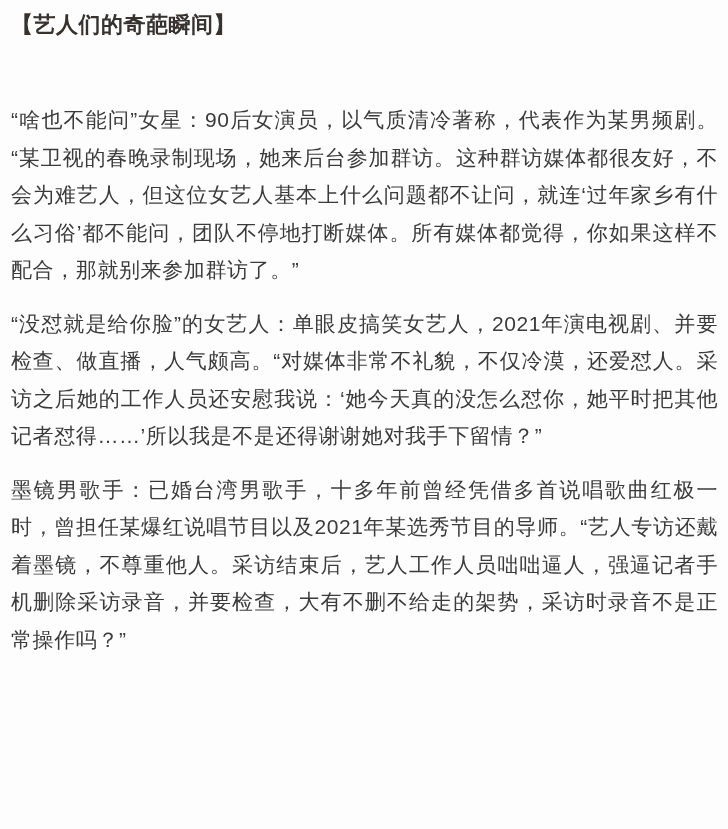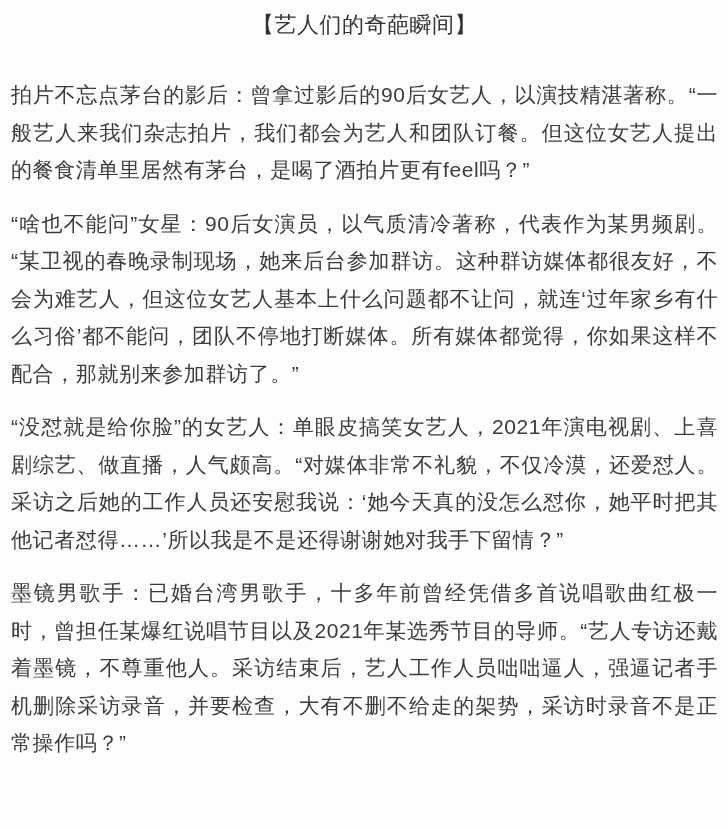--- a/index.html
+++ b/index.html
@@ -10,46 +10,44 @@
     background: #fdfdfd;
     font-family: "Liberation Sans", "DejaVu Sans", sans-serif;
   }
   .article {
     width: 728px;
     height: 829px;
     padding: 10px 10px 0 11px;
   }
   .article-title {
     font-size: 22px;
-    font-weight: 400;
+    font-weight: 700;
     color: #35322f;
     line-height: 30px;
     letter-spacing: 0.5px;
-    margin-bottom: 36px;
-    text-align: center;
+    margin-bottom: 61px;
   }
   .para {
     font-size: 21px;
     font-weight: 400;
     color: #3b3b3b;
     line-height: 37.5px;
     letter-spacing: 0.6px;
     text-align: justify;
     text-justify: inter-ideograph;
     margin-bottom: 16px;
     word-break: break-all;
   }
 </style>
 </head>
 <body>
 
 <div class="article">
   <div class="article-title">【艺人们的奇葩瞬间】</div>
 
-  <p class="para">拍片不忘点茅台的影后：曾拿过影后的90后女艺人，以演技精湛著称。“一般艺人来我们杂志拍片，我们都会为艺人和团队订餐。但这位女艺人提出的餐食清单里居然有茅台，是喝了酒拍片更有feel吗？”</p>
 
   <p class="para">“啥也不能问”女星：90后女演员，以气质清冷著称，代表作为某男频剧。“某卫视的春晚录制现场，她来后台参加群访。这种群访媒体都很友好，不会为难艺人，但这位女艺人基本上什么问题都不让问，就连‘过年家乡有什么习俗’都不能问，团队不停地打断媒体。所有媒体都觉得，你如果这样不配合，那就别来参加群访了。”</p>
 
 
-  <p class="para">“没怼就是给你脸”的女艺人：单眼皮搞笑女艺人，2021年演电视剧、上喜剧综艺、做直播，人气颇高。“对媒体非常不礼貌，不仅冷漠，还爱怼人。采访之后她的工作人员还安慰我说：‘她今天真的没怎么怼你，她平时把其他记者怼得……’所以我是不是还得谢谢她对我手下留情？”</p>
+  <p class="para">“没怼就是给你脸”的女艺人：单眼皮搞笑女艺人，2021年演电视剧、并要检查、做直播，人气颇高。“对媒体非常不礼貌，不仅冷漠，还爱怼人。采访之后她的工作人员还安慰我说：‘她今天真的没怎么怼你，她平时把其他记者怼得……’所以我是不是还得谢谢她对我手下留情？”</p>
 
   <p class="para">墨镜男歌手：已婚台湾男歌手，十多年前曾经凭借多首说唱歌曲红极一时，曾担任某爆红说唱节目以及2021年某选秀节目的导师。“艺人专访还戴着墨镜，不尊重他人。采访结束后，艺人工作人员咄咄逼人，强逼记者手机删除采访录音，并要检查，大有不删不给走的架势，采访时录音不是正常操作吗？”</p>
 </div>
 
 </body></html>

